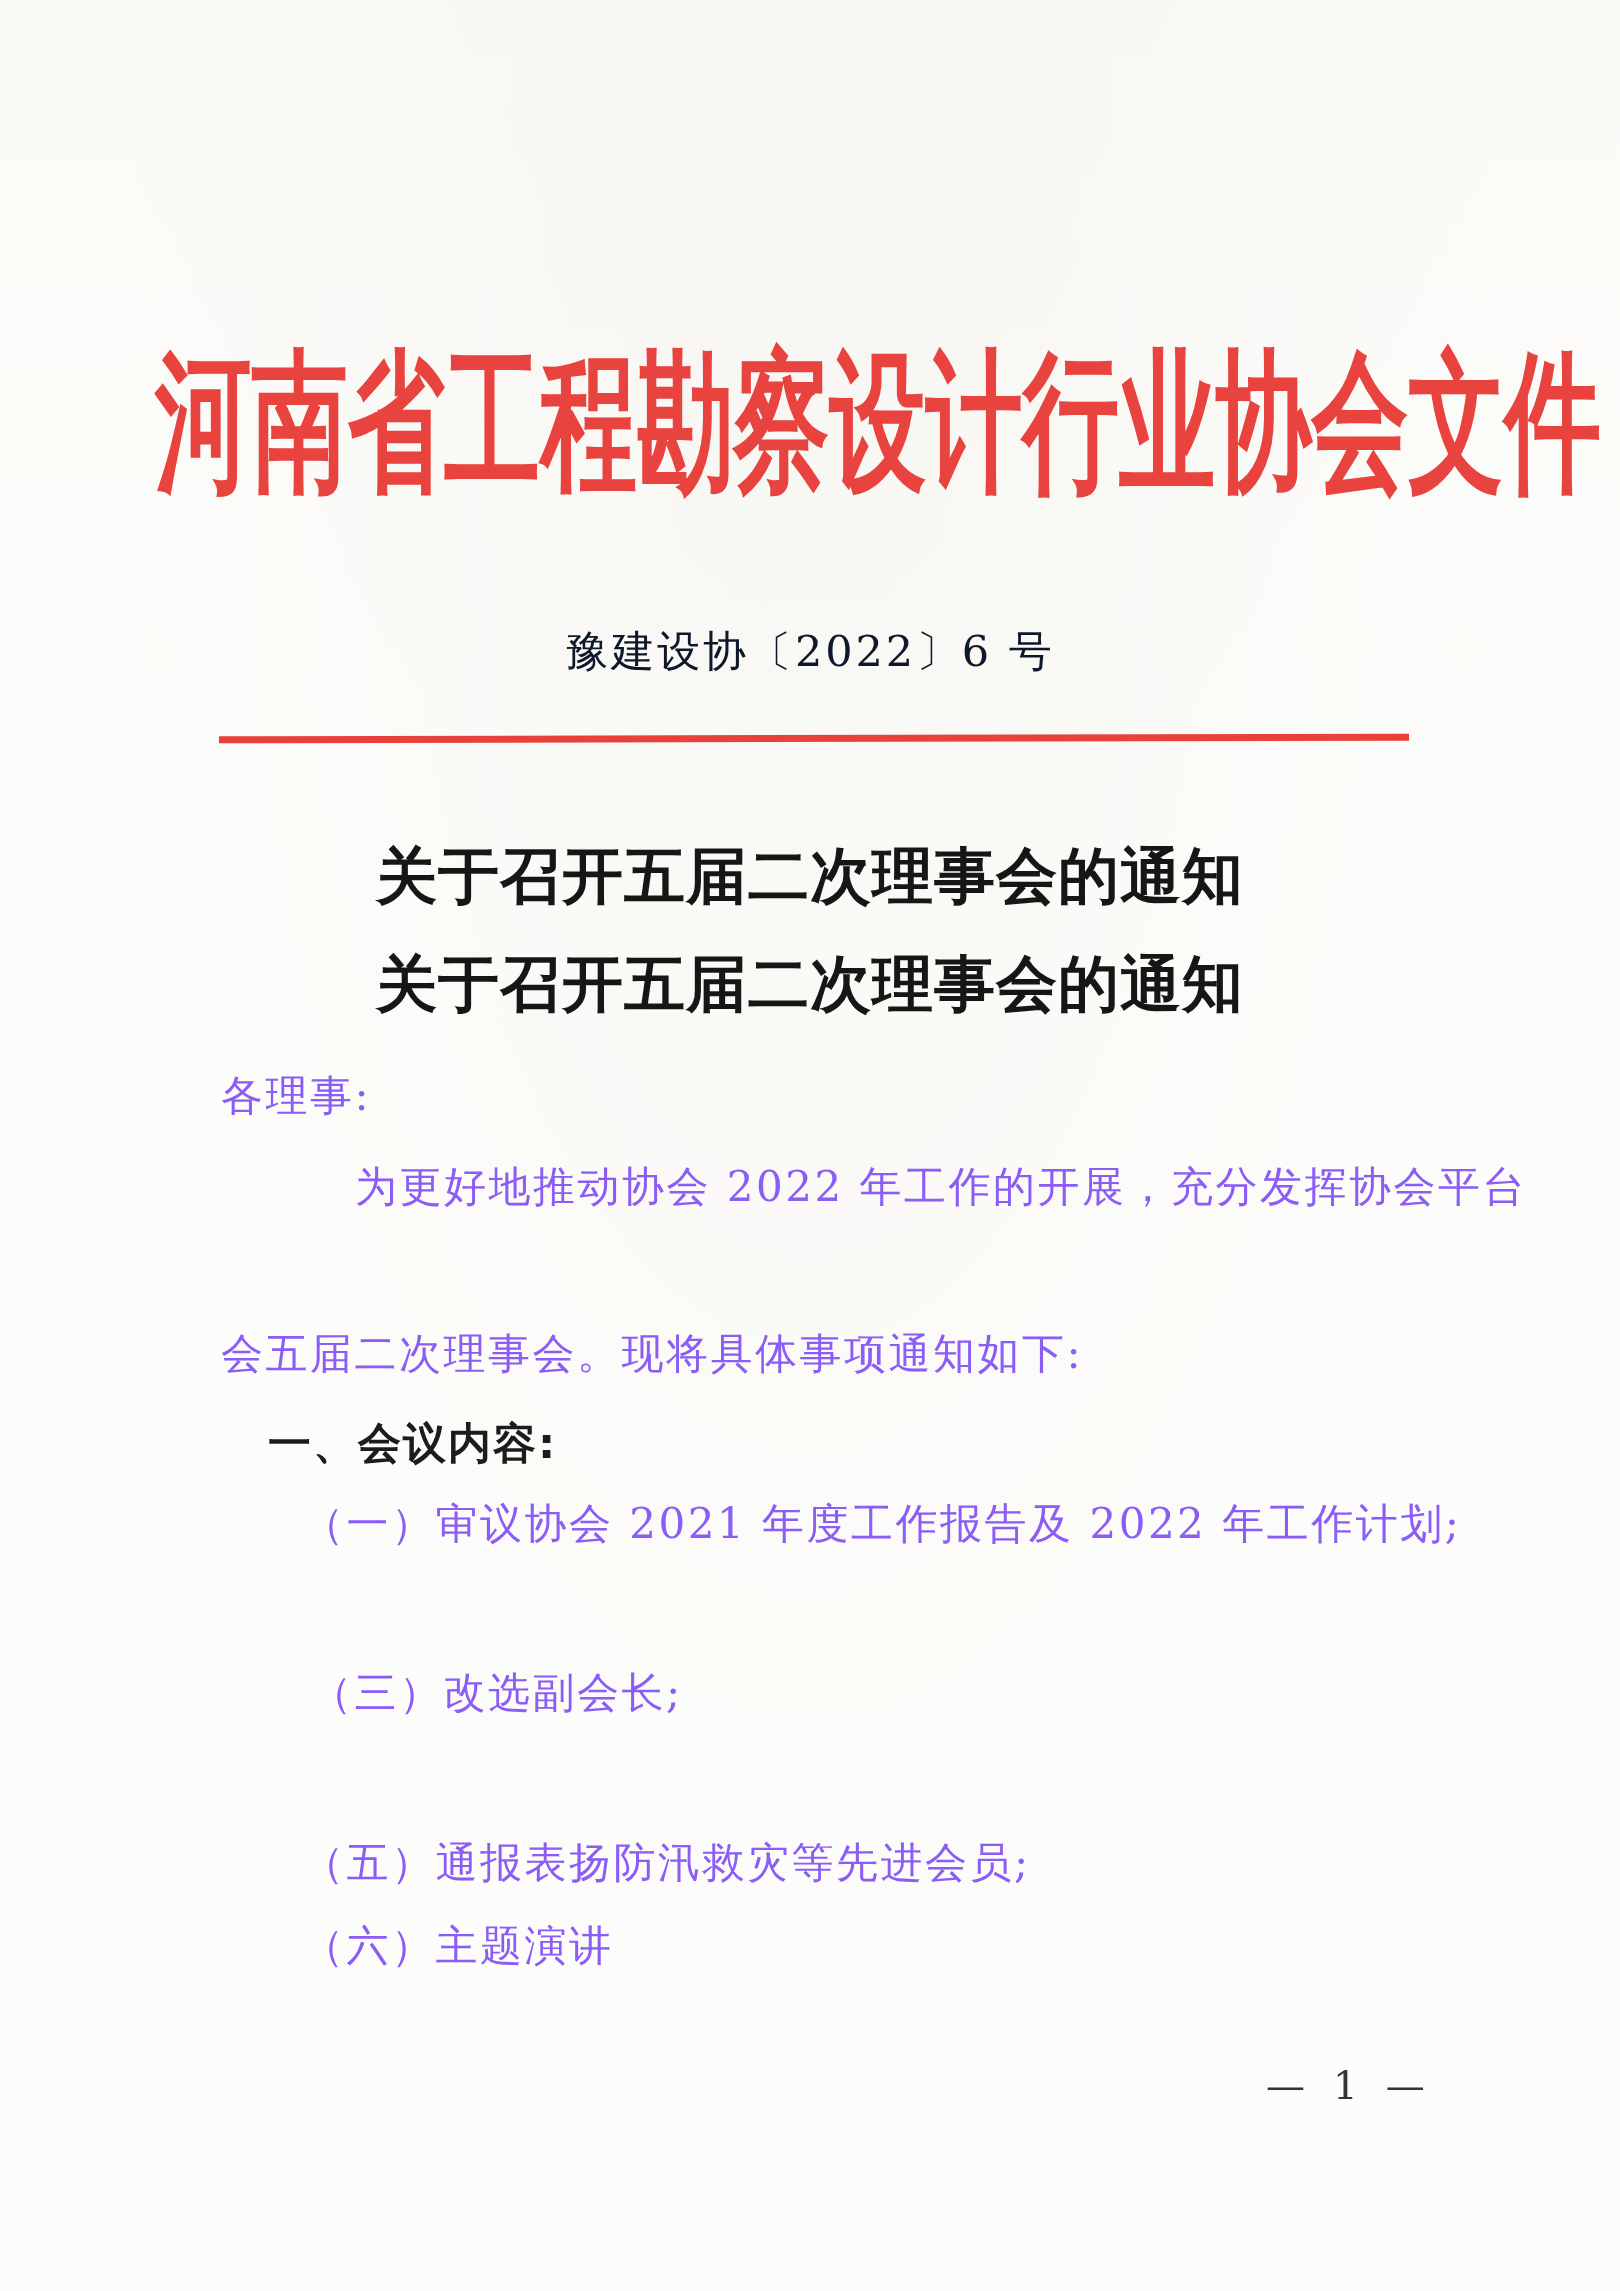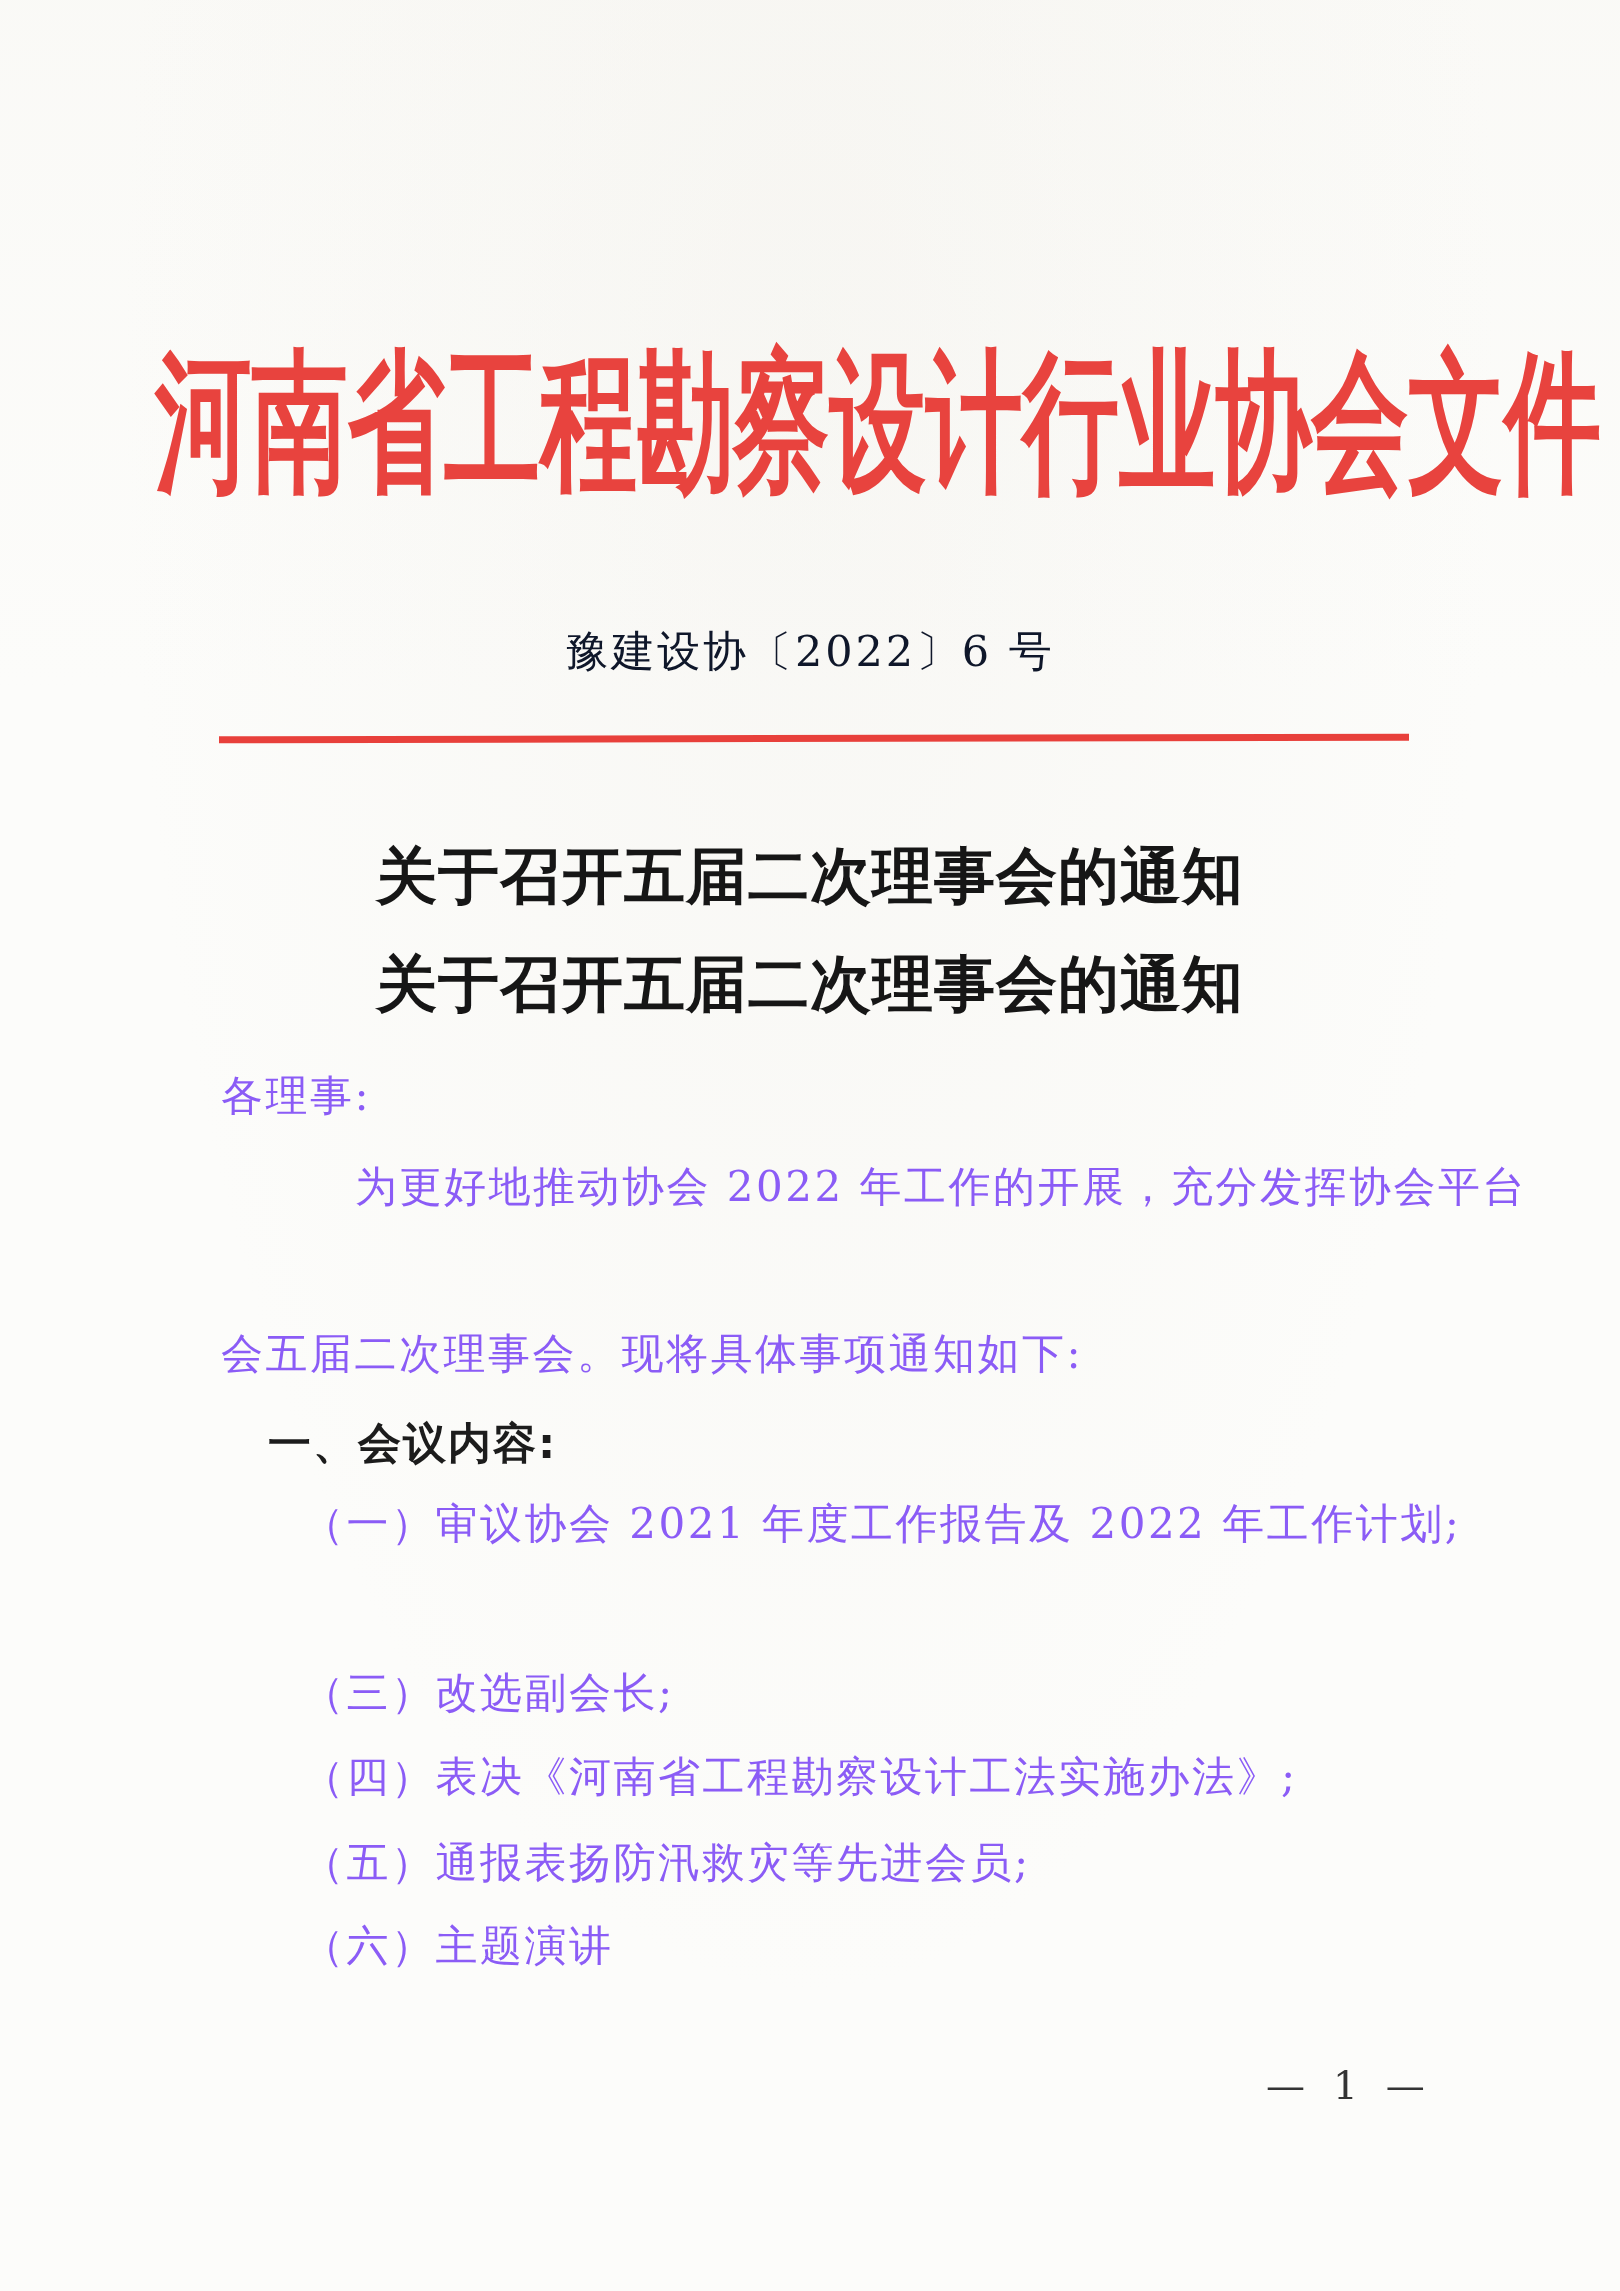--- a/index.html
+++ b/index.html
@@ -87,21 +87,21 @@
     font-size: 43px;
     font-weight: bold;
     font-family: "DejaVu Sans", "Liberation Sans", sans-serif;
     color: #1c1c1c;
     letter-spacing: 2px;
     white-space: nowrap;
   }
   .item { left: 302px; }
   .item-0 { top: 1501px; }
   .item-1 { top: 1587px; }
-  .item-2 { top: 1670px; }
+  .item-2 { top: 1670px; margin-left: 8px; }
   .item-3 { top: 1754px; }
   .item-4 { top: 1840px; }
   .item-5 { top: 1923px; }
   
   .page-number {
     position: absolute;
     left: 1266px;
     top: 2063px;
     font-size: 39px;
     color: #333333;
@@ -144,21 +144,20 @@
 
   <div class="body-line p-line-2">会五届二次理事会。现将具体事项通知如下:</div>
 
   <div class="section-heading">一、会议内容:</div>
 
   <div class="body-line item item-0">（一）审议协会 2021 年度工作报告及 2022 年工作计划;</div>
 
 
   <div class="body-line item item-2">（三）改选副会长;</div>
 
-  <div class="body-line item item-3">（四）表决《河南省工程勘察设计工法实施办法》;</div>
 
   <div class="body-line item item-4">（五）通报表扬防汛救灾等先进会员;</div>
 
   <div class="body-line item item-5">（六）主题演讲</div>
 
   <div class="page-number">— 1 —</div>
 
 </div>
 
 

